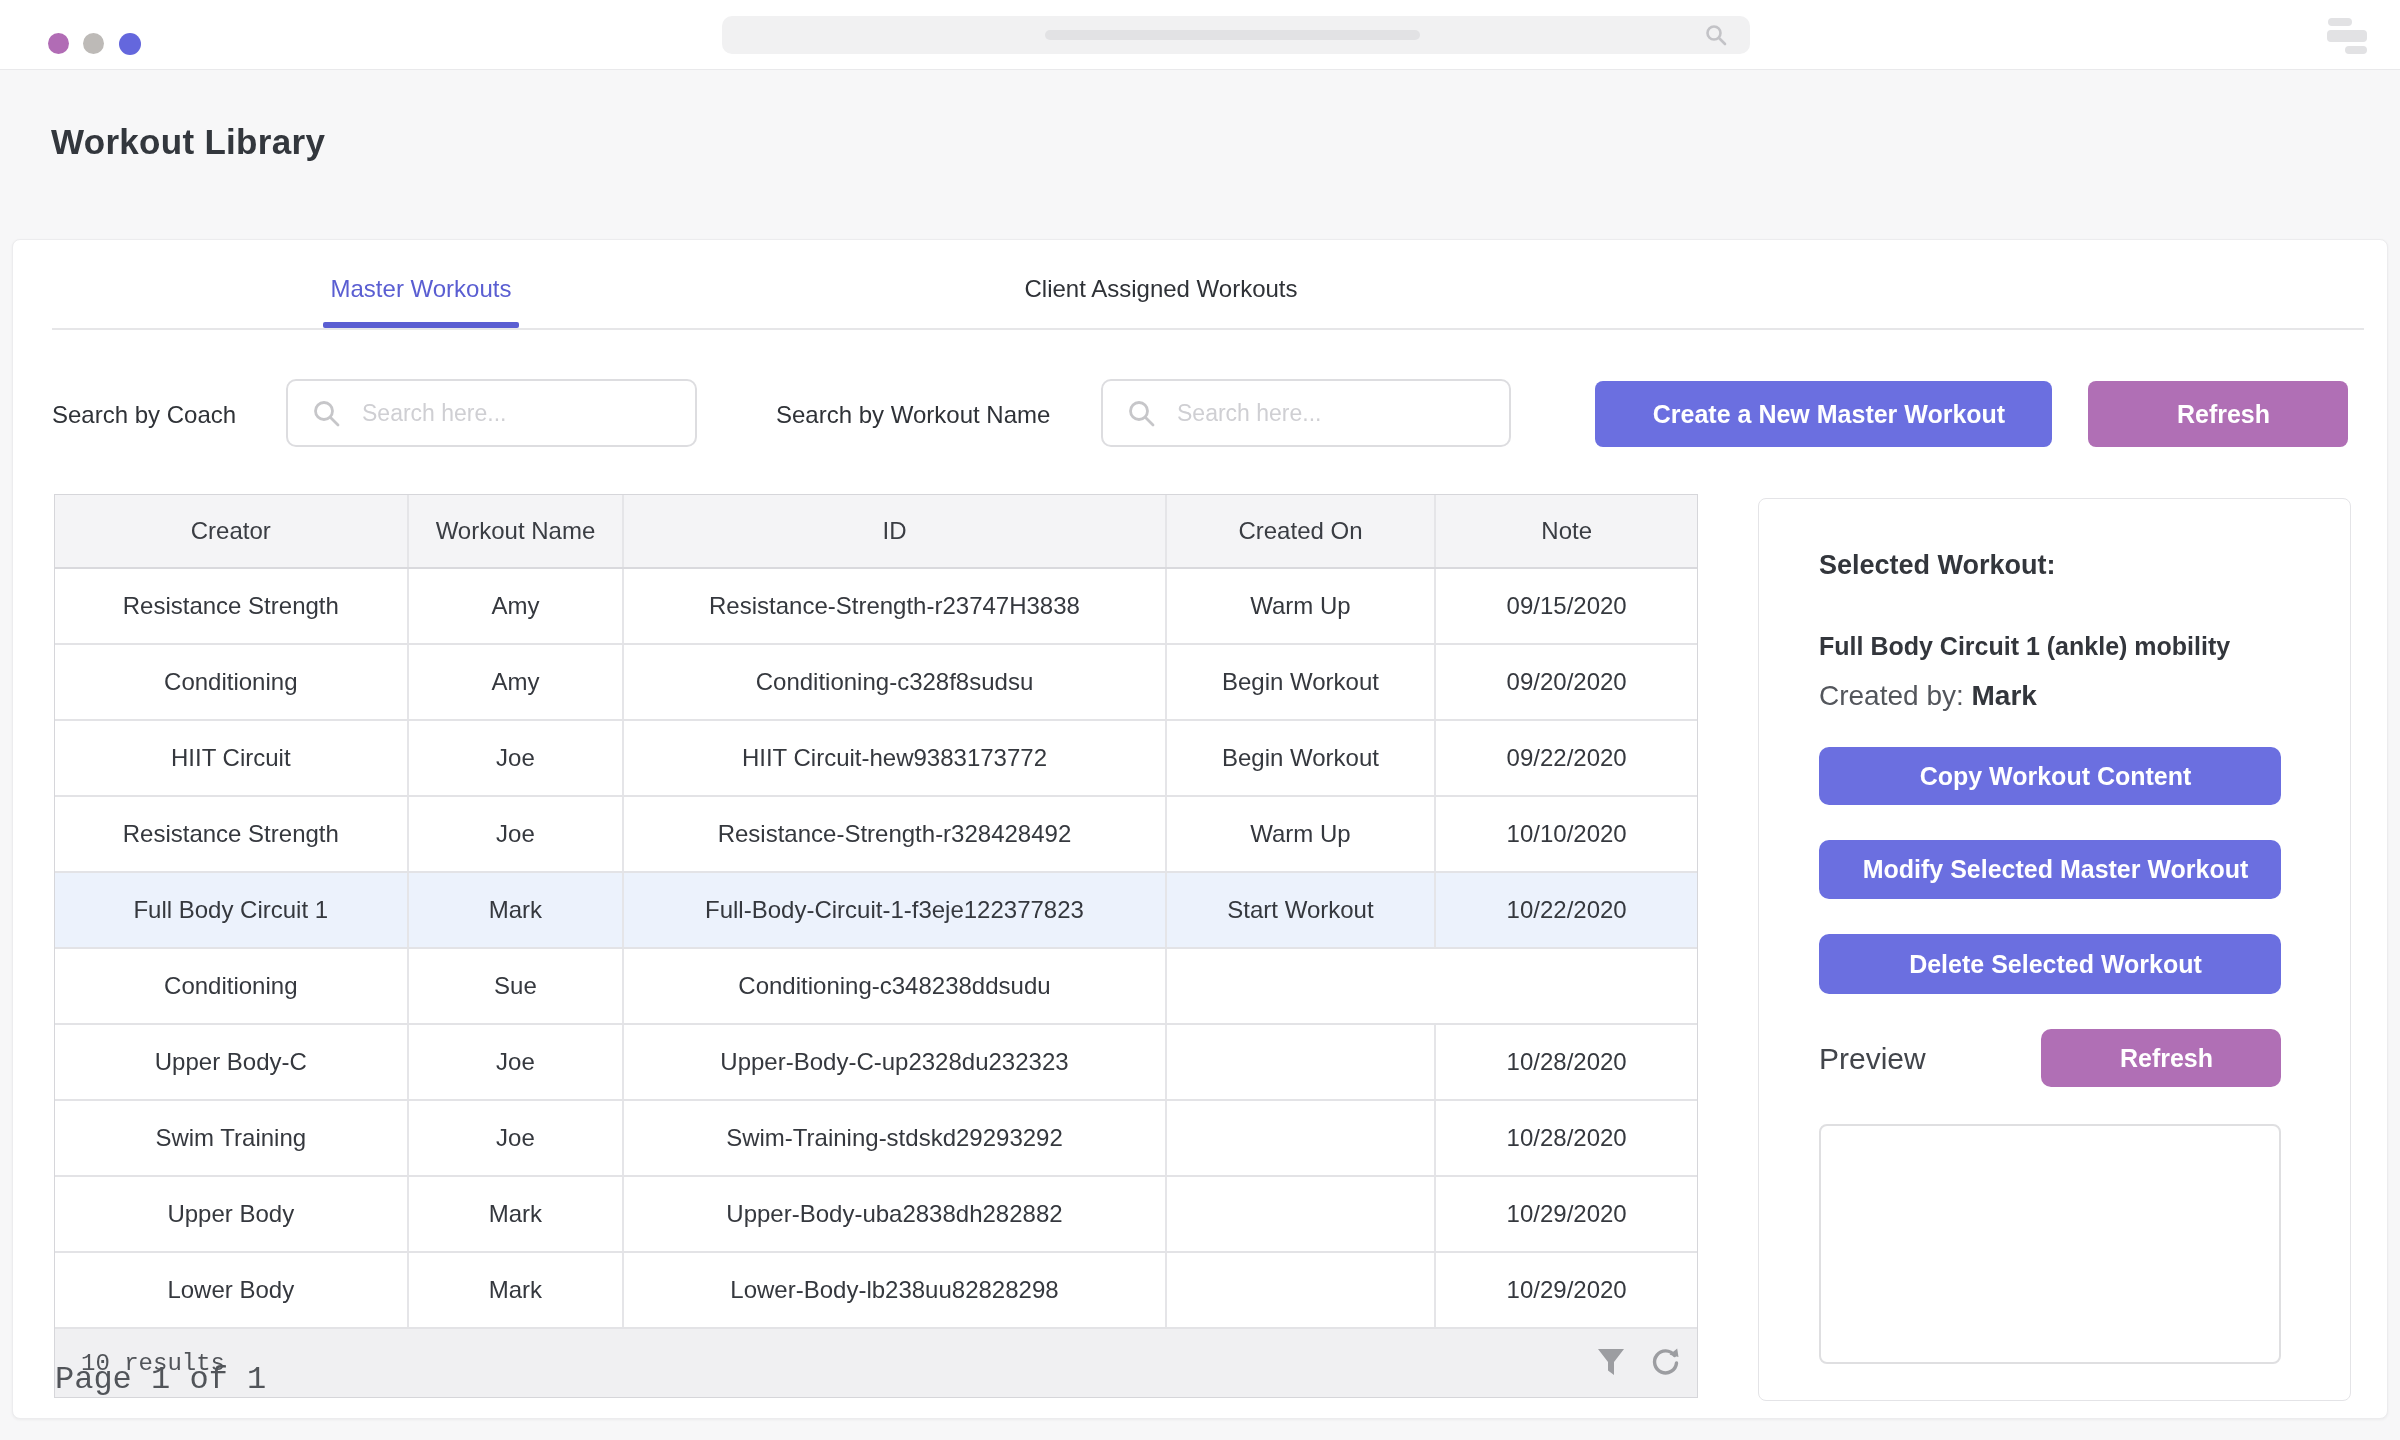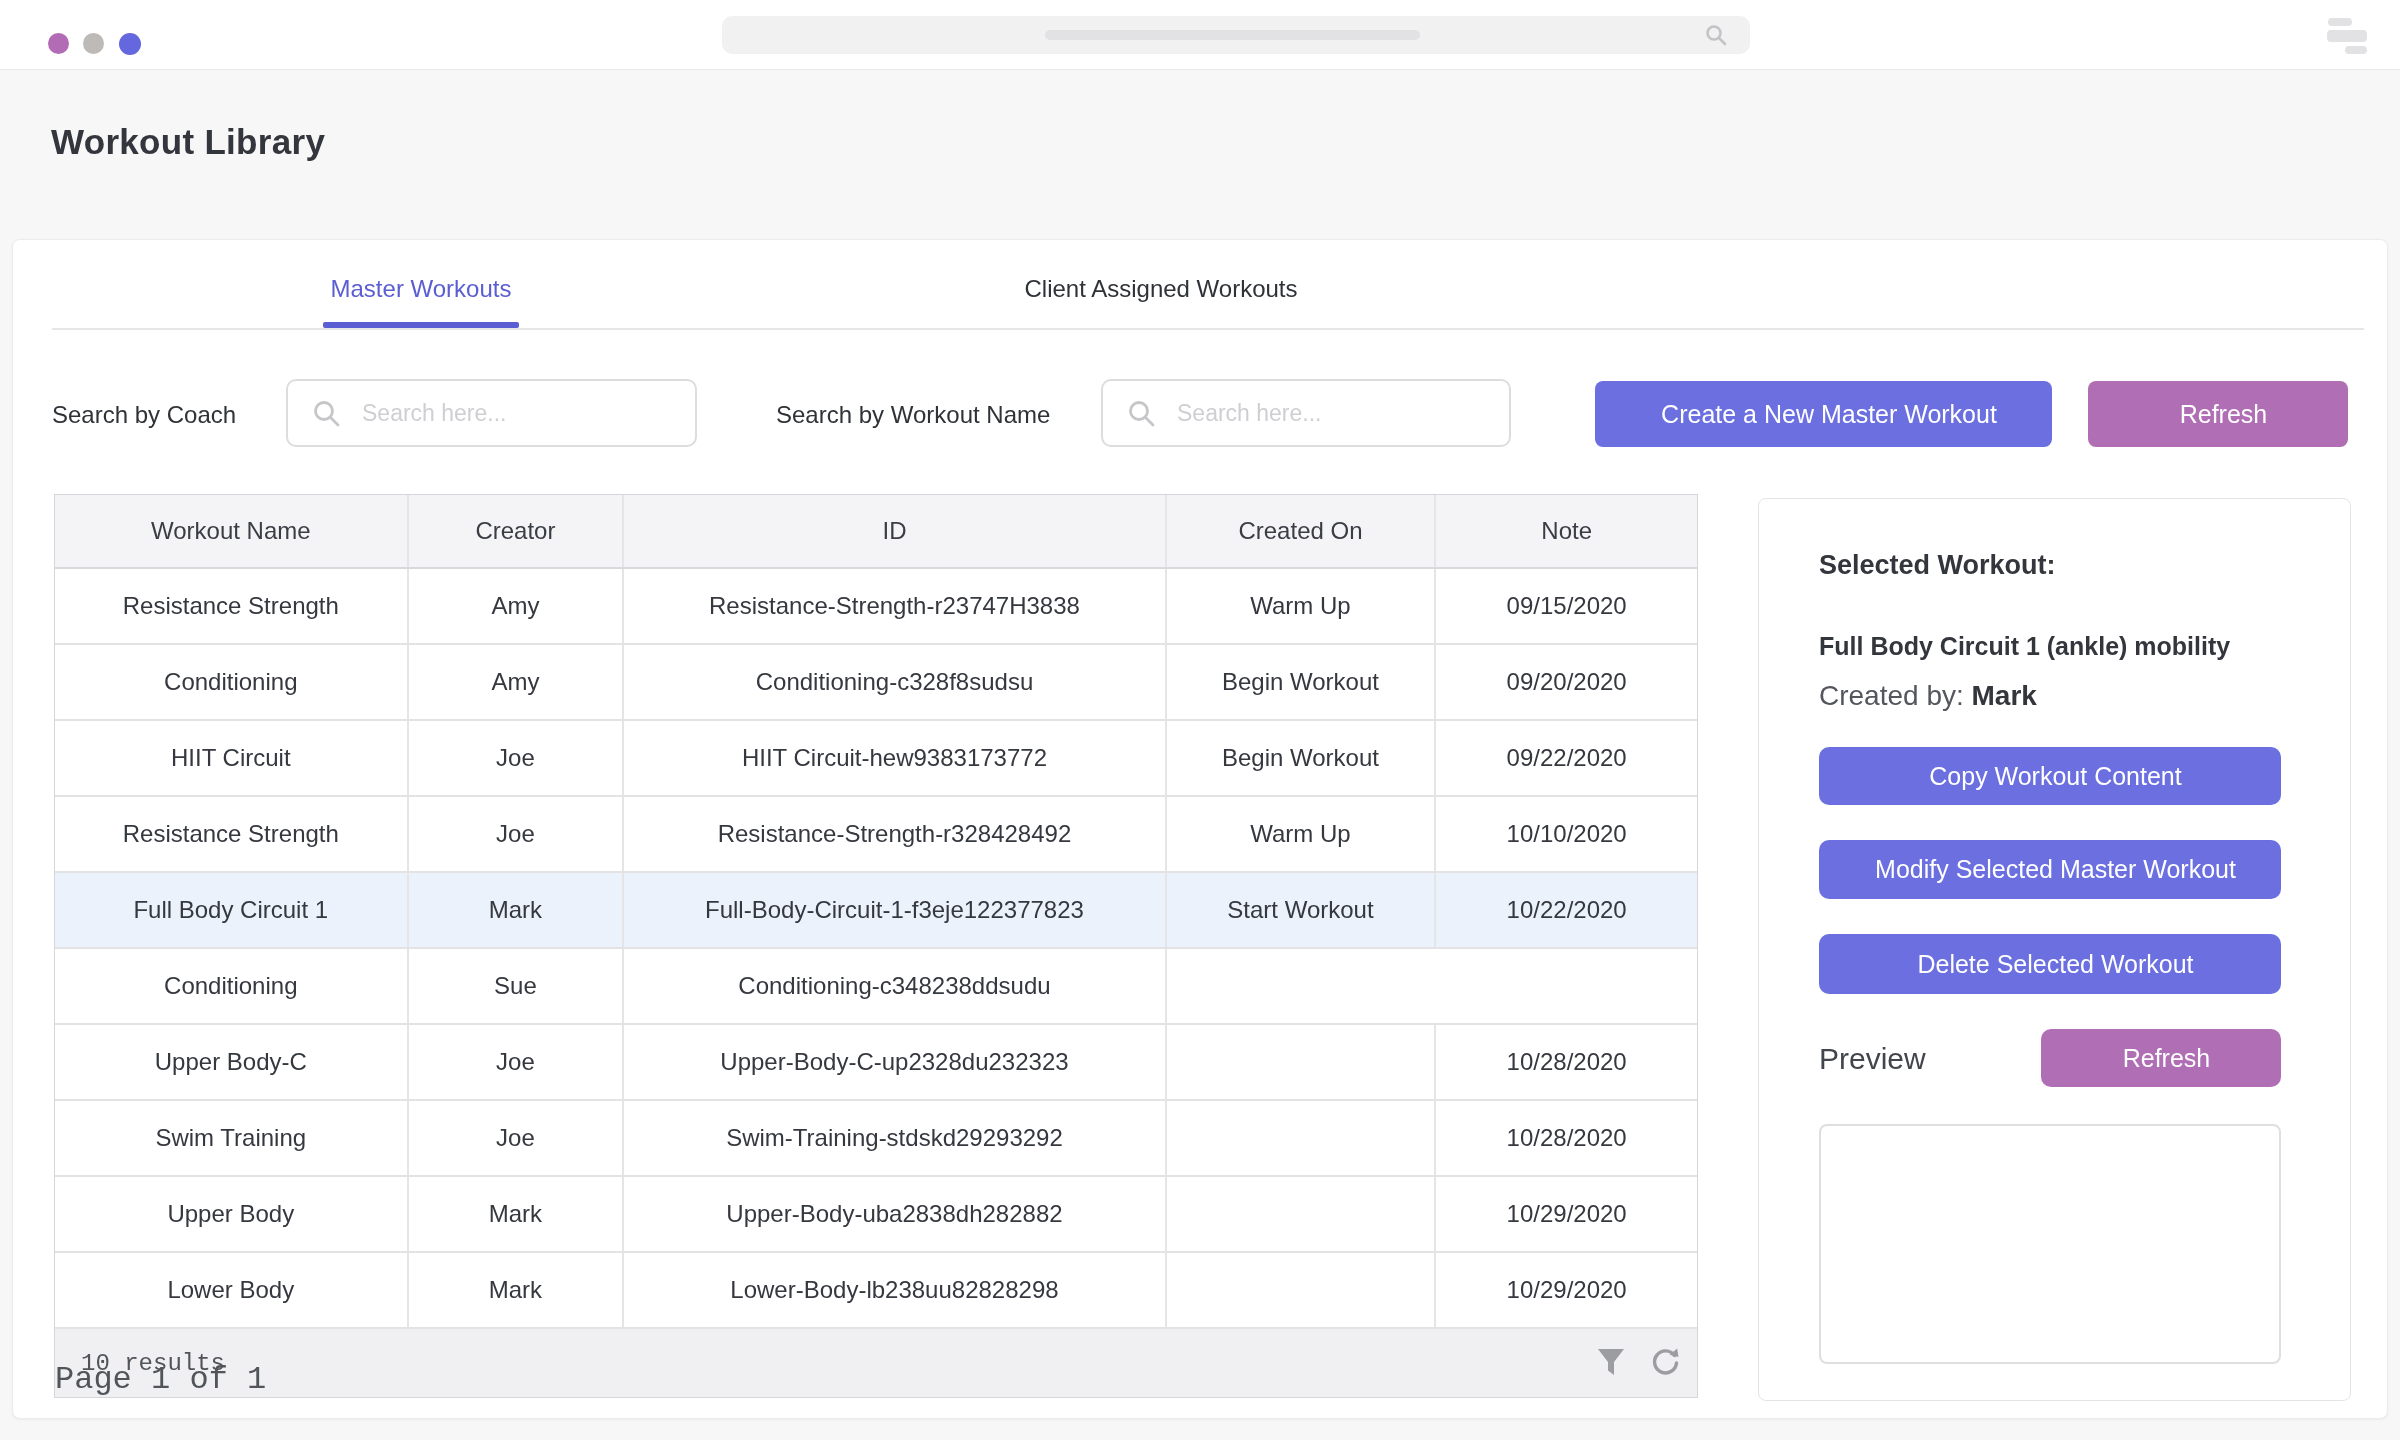--- a/index.html
+++ b/index.html
@@ -49,21 +49,21 @@
   .search-box { position:absolute; top:139px; height:68px; border:2px solid #dddde0; border-radius:10px; background:#fff; }
   .box-coach { left:273px; width:411px; }
   .box-workout { left:1088px; width:410px; }
   .search-box svg { position:absolute; left:24px; top:18px; }
   .search-box input {
     position:absolute; left:74px; top:2px; width:calc(100% - 90px); height:60px;
     border:none; outline:none; font-size:23px; font-family:"Liberation Sans",sans-serif; color:#35383e; background:transparent;
   }
   .search-box input::placeholder { color:#cfcfd3; opacity:1; }
 
-  .btn { display:flex; align-items:center; justify-content:center; color:#ffffff; font-weight:400; border:none; border-radius:8px; cursor:pointer; font-family:"Liberation Sans",sans-serif;padding-left:11px; }
+  .btn { display:flex; align-items:center; justify-content:center; color:#ffffff; font-weight:700; border:none; border-radius:8px; cursor:pointer; font-family:"Liberation Sans",sans-serif;padding-left:11px; }
   .btn-create  { position:absolute; left:1582px; top:141px; width:457px; height:66px; font-size:25px; background:var(--accent-indigo,#6b6fe0); }
   .btn-refresh-top { position:absolute; left:2075px; top:141px; width:260px; height:66px; font-size:25px; background:var(--accent-purple,#b06fb5); }
 
   
   .table { position:absolute; left:41px; top:254px; width:1644px; border:1px solid #d6d6da; background:#fff; }
   .thead, .tr { display:grid; grid-template-columns:354fr 216fr 543fr 270fr 261fr; }
   .thead { height:74px; background:#f4f4f6; border-bottom:2px solid #d9d9dd; }
   .th { display:flex; align-items:center; justify-content:center; font-size:24px; font-weight:500; color:#3a3d43; border-right:2px solid #e5e5e8; }
   .th:last-child { border-right:none; }
   .tr { height:76px; border-bottom:2px solid #e3e3e6; background:#fff; }
@@ -136,22 +136,22 @@
       <line x1="18.5" y1="18.5" x2="26" y2="26" stroke="#c6c6c9" stroke-width="2.8" stroke-linecap="round"></line>
     </svg>
     <input type="text" placeholder="Search here..." style="">
   </div>
 
   <button class="btn btn-create">Create a New Master Workout</button>
   <button class="btn btn-refresh-top">Refresh</button>
 
   <div class="table">
     <div class="thead" id="thead">
+        <div class="th">Creator</div>
         <div class="th">Workout Name</div>
-        <div class="th">Creator</div>
         <div class="th">ID</div>
         <div class="th">Created On</div>
         <div class="th">Note</div>
       </div>
     <div id="tbody">
         <div class="tr">
           <div class="td">Resistance Strength</div>
           <div class="td">Amy</div>
           <div class="td">Resistance-Strength-r23747H3838</div>
           <div class="td">Warm Up</div>

